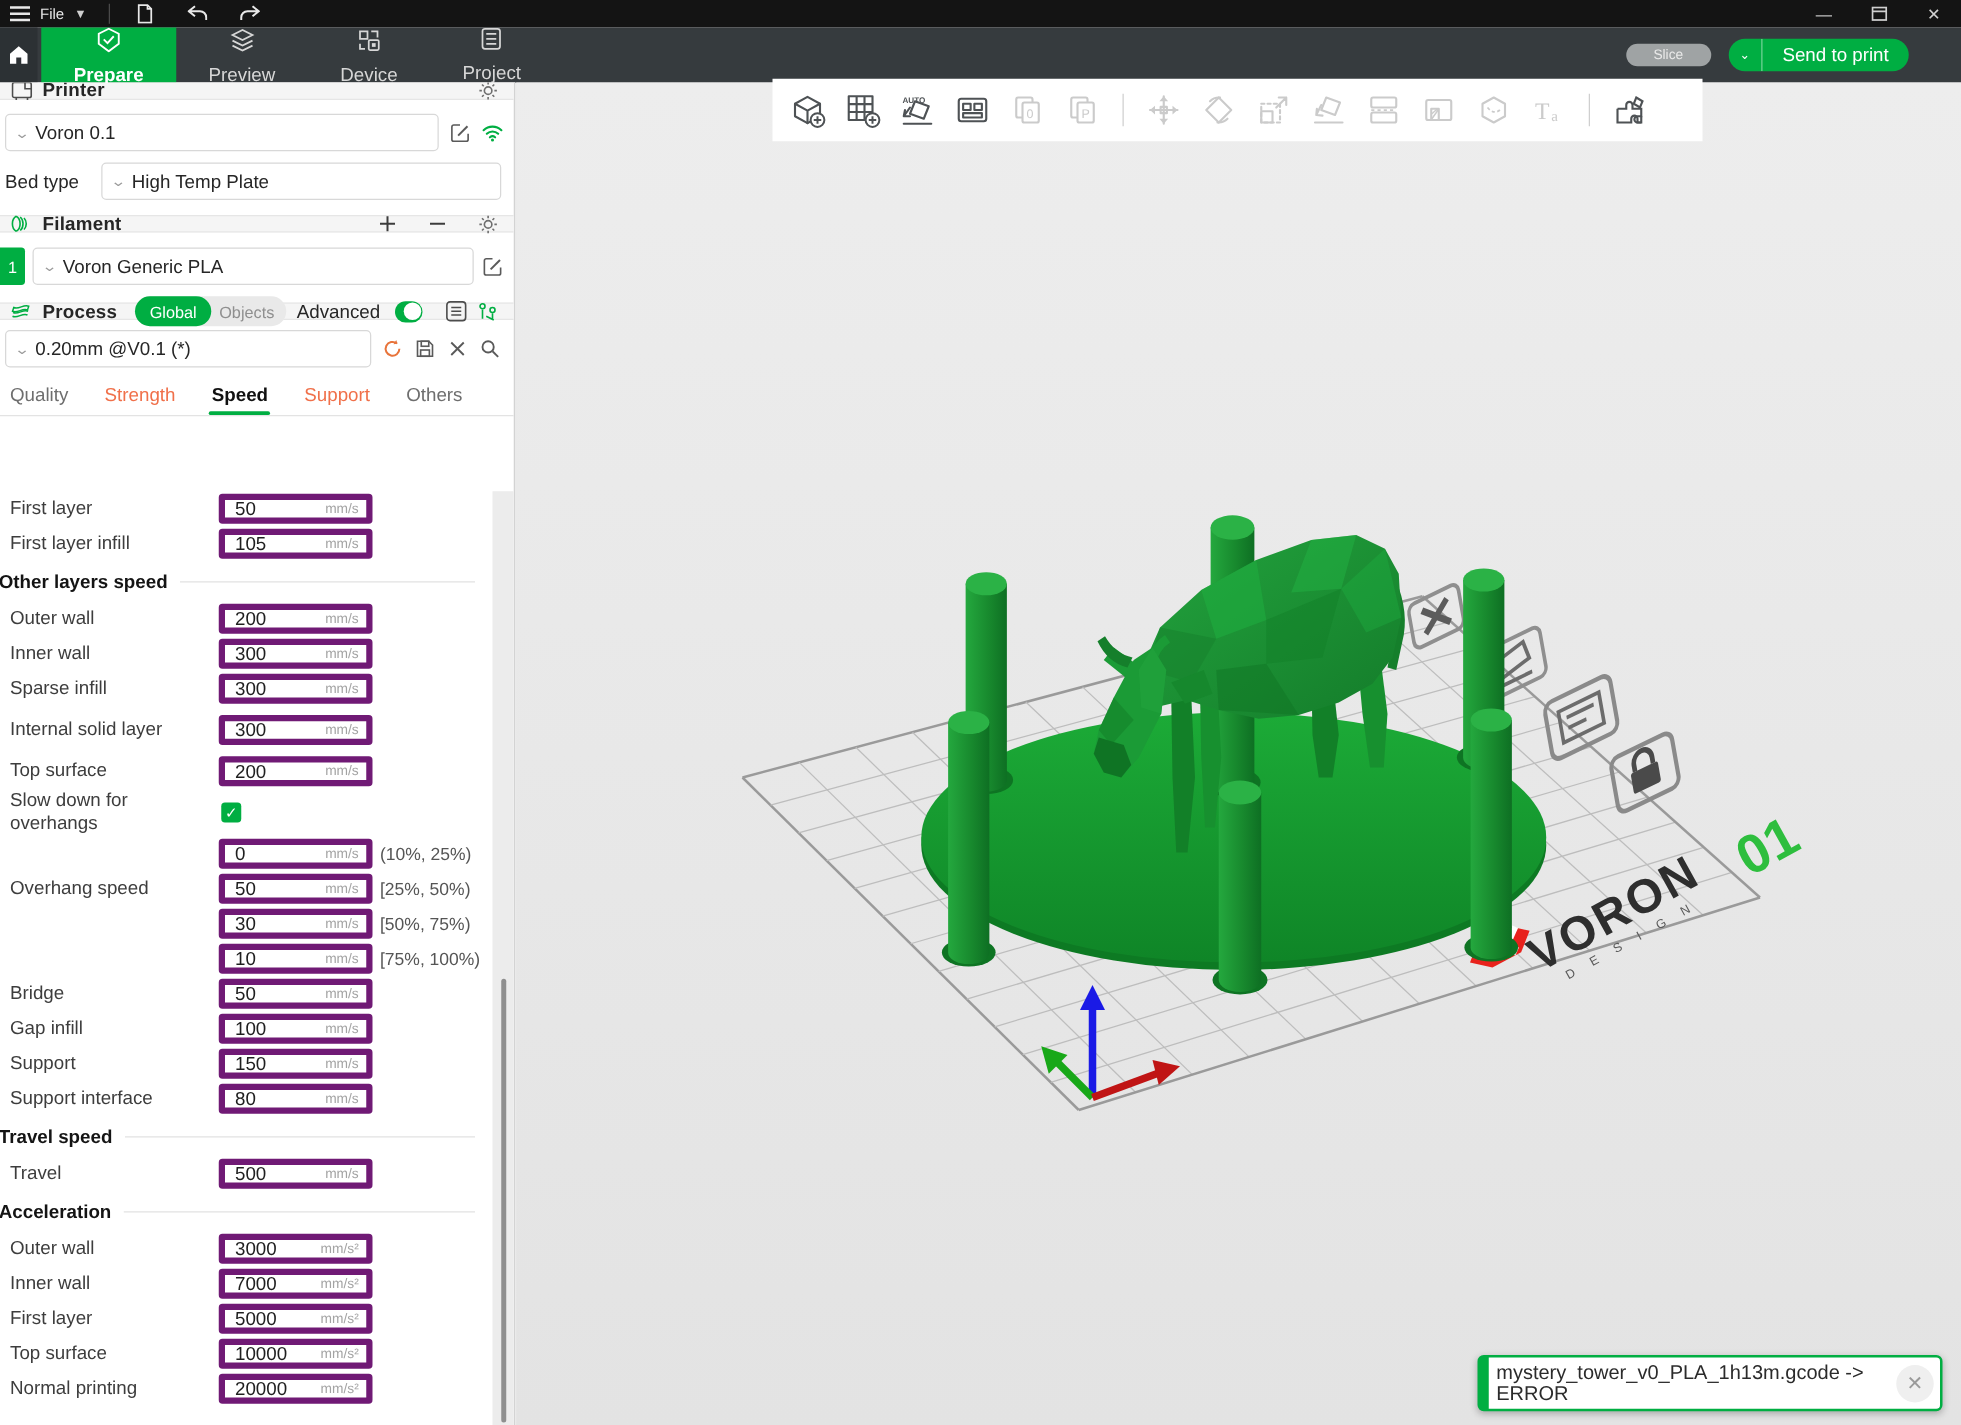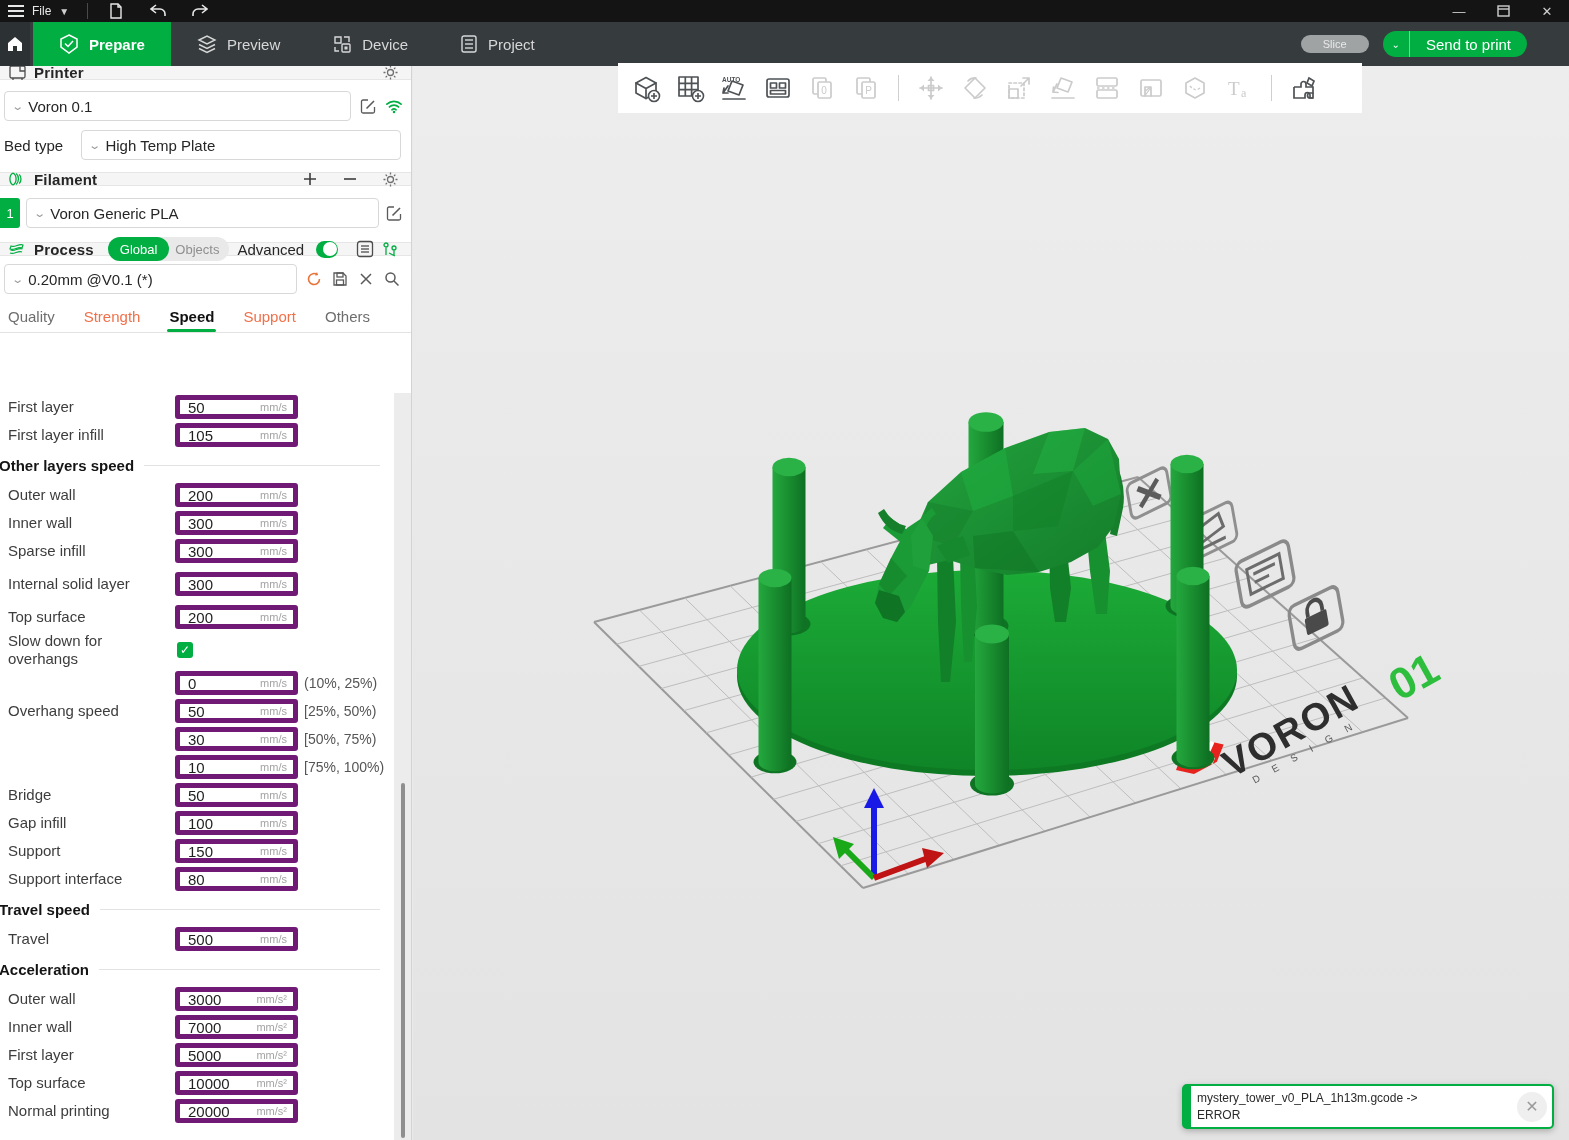--- a/index.html
+++ b/index.html
@@ -14,21 +14,21 @@
   .caret { font-size:10px; color:#cfcfcf; }
   .tb-sep { width:1px; height:16px; background:#4a4a4a; margin:0 10px; }
   .tb-ico { width:20px; height:18px; display:flex; align-items:center; justify-content:center; margin-right:14px; }
   .title-center { position:absolute; left:0; right:0; text-align:center; font-size:12px; color:#f0f0f0; pointer-events:none; }
   .win-controls { margin-left:auto; display:flex; align-items:center; gap:0; height:100%; }
   .win-btn { width:44px; height:100%; display:flex; align-items:center; justify-content:center; color:#cfcfcf; font-size:13px; }
 
   
   .navbar { position:absolute; left:0; top:22px; width:100%; height:44px; background:#363b3e; display:flex; align-items:stretch; }
   .home-btn { width:30px; display:flex; align-items:center; justify-content:center; background:#2c3134; }
-  .nav-tab { display:flex; align-items:center; gap:10px; padding:0 26px; color:#d7d7d7; font-size:15px; }
+  .nav-tab { display:flex; align-items:center; gap:10px; padding:0 26px; color:#d7d7d7; font-size:15px;flex-direction:column; }
   .nav-tab.active { background:var(--accent); color:#fff; font-weight:bold; margin-left:3px; }
   .nav-tab svg { flex:0 0 auto; }
   .nav-spacer { flex:1; }
   .btn-slice { align-self:center; height:18px; padding:0 22px; border-radius:13px; background:#9fa3a4; color:#e9e9e9; font-size:11px; display:flex; align-items:center; margin-right:14px; }
   .btn-send { align-self:center; height:26px; border-radius:13px; background:var(--accent); color:#fff; font-size:15px; display:flex; align-items:center; overflow:hidden; margin-right:42px; }
   .btn-send .chev { padding:0 9px; border-right:1px solid rgba(255,255,255,.45); font-size:10px; height:100%; display:flex; align-items:center; }
   .btn-send .lbl { padding:0 16px; }
 
   
   .panel { position:absolute; left:0; top:66px; width:412px; bottom:0; background:#fff; border-right:1px solid #d3d3d3; overflow:hidden; }
@@ -77,21 +77,21 @@
 
   
   .viewport { position:absolute; left:413px; top:66px; right:0; bottom:0; background:linear-gradient(#ededed,#e3e3e3); }
   .vp-toolbar { position:absolute; left:205px; top:-3px; height:50px; width:744px; background:#fff; display:flex; align-items:center; padding:0 8px; gap:4px; }
   .vt-ico { width:40px; height:40px; display:flex; align-items:center; justify-content:center; }
   .vt-sep { width:1px; height:26px; background:#cfcfcf; margin:0 8px; }
   .scene { position:absolute; left:0; top:0; width:100%; height:100%; }
 
   
   .toast { position:absolute; right:15px; bottom:11px; width:372px; height:45px; background:#fff; border:2px solid var(--accent); border-left:9px solid var(--accent); border-radius:5px; box-shadow:0 2px 6px rgba(0,0,0,.25); display:flex; align-items:center; }
-  .toast .txt { flex:1; font-size:12px; color:#2b2b2b; line-height:17px; padding-left:6px; }
+  .toast .txt { flex:1; font-size:16px; color:#2b2b2b; line-height:17px; padding-left:6px; }
   .toast .close { width:30px; height:30px; border-radius:50%; background:#efefef; color:#9a9a9a; font-size:16px; display:flex; align-items:center; justify-content:center; margin-right:5px; }
 </style>
 </head>
 <body>
 
 <div class="app">
 
   <div class="titlebar">
     <div class="menu-left">
       <span class="hamburger">

